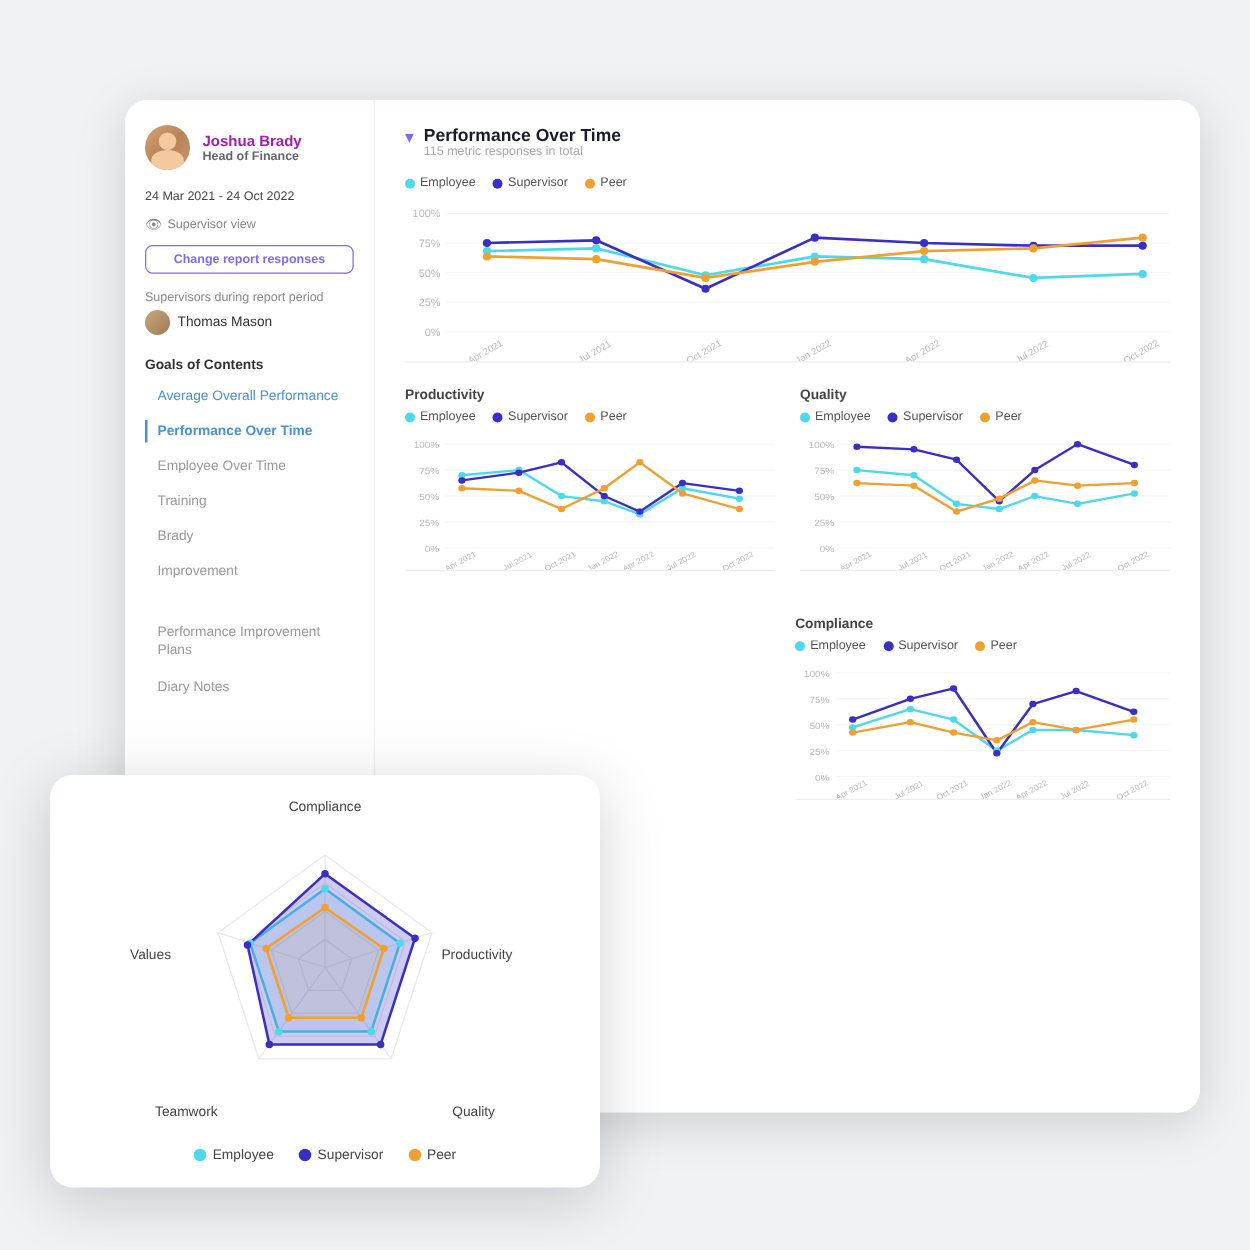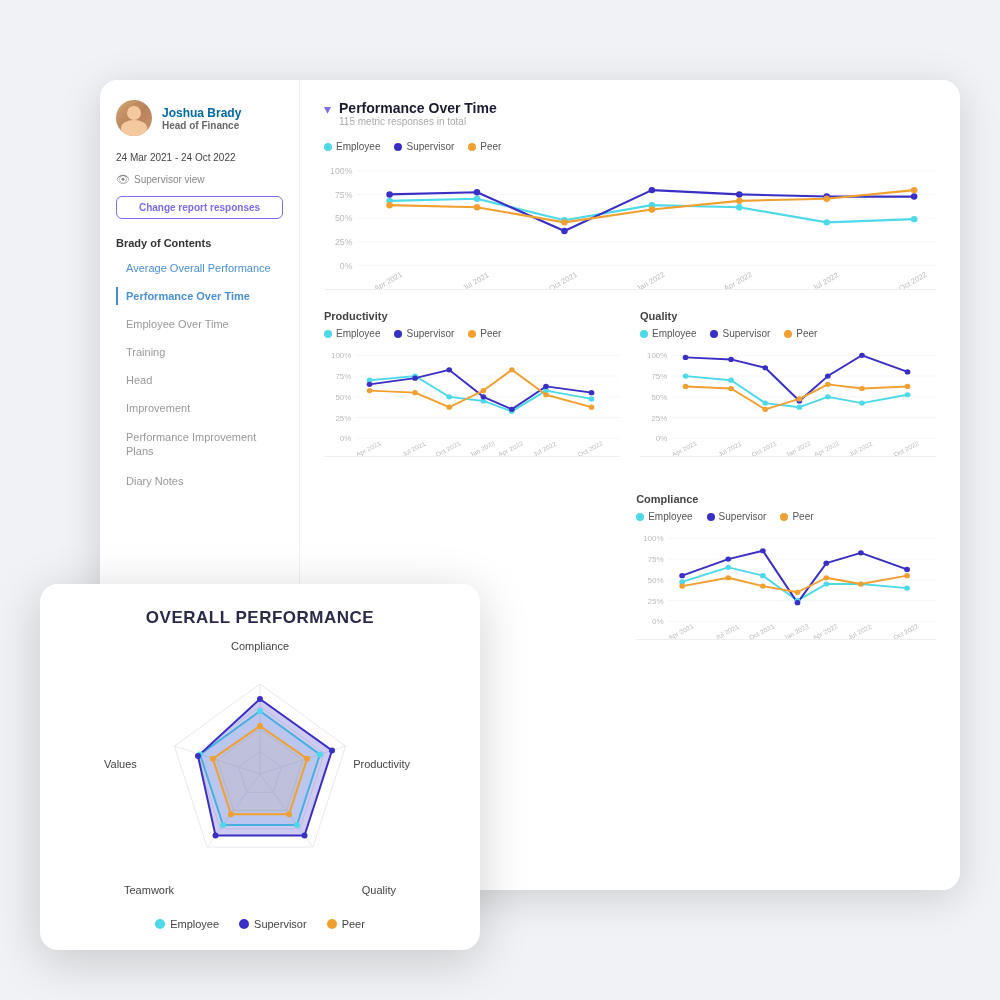--- a/index.html
+++ b/index.html
@@ -71,21 +71,21 @@
       content: '';
       position: absolute;
       bottom: 0;
       left: 50%;
       transform: translateX(-50%);
       width: 26px;
       height: 16px;
       border-radius: 50% 50% 0 0;
       background: #f5c9a0;
     }
-    .user-name { font-size: 12px; font-weight: 700; color: #0369a1; }
+    .user-name { font-size: 12px; font-weight: 700; color: #a21caf; }
     .user-role { font-size: 10px; color: #666; font-weight: bold; }
     .date-range { font-size: 10px; color: #444; font-weight: 500; margin-top: 2px; }
     .supervisor-view {
       display: flex;
       align-items: center;
       gap: 4px;
       font-size: 10px;
       color: #888;
     }
     .eye-icon { font-size: 11px; }
@@ -124,20 +124,21 @@
       cursor: pointer;
       border-left: 2px solid transparent;
     }
     .toc-item.active-indicator {
       color: #4a90d9;
       font-weight: 600;
       border-left: 2.5px solid #4a90d9;
     }
     .toc-item.multi-line {
       line-height: 1.3;
+      margin-top: 20px;
     }
     
     .main-content {
       flex: 1;
       overflow: auto;
       padding: 20px 24px;
       background: #fff;
     }
     .section-header {
       display: flex;
@@ -251,26 +252,33 @@
           <div class="user-name">Joshua Brady</div>
           <div class="user-role">Head of Finance</div>
         </div>
       </div>
       <div class="date-range">24 Mar 2021 - 24 Oct 2022</div>
       <div class="supervisor-view">
         <span class="eye-icon">👁</span>
         <span>Supervisor view</span>
       </div>
       <button class="change-btn">Change report responses</button>
-      <div class="toc-label">Brady of Contents</div>
+      <div class="supervisor-section">
+        <div class="supervisor-label">Supervisors during report period</div>
+        <div class="supervisor-name-row">
+          <div class="small-avatar"></div>
+          <span class="supervisor-name">Thomas Mason</span>
+        </div>
+      </div>
+      <div class="toc-label">Goals of Contents</div>
       <div class="toc-item" style="color:#4a90d9;">Average Overall Performance</div>
       <div class="toc-item active-indicator">Performance Over Time</div>
       <div class="toc-item">Employee Over Time</div>
       <div class="toc-item">Training</div>
-      <div class="toc-item">Head</div>
+      <div class="toc-item">Brady</div>
       <div class="toc-item">Improvement</div>
       <div class="toc-item multi-line">Performance Improvement Plans</div>
       <div class="toc-item">Diary Notes</div>
     </div>
 
     <div class="main-content">
       <div class="section-header">
         <span class="section-chevron">▾</span>
         <div>
           <div class="section-title">Performance Over Time</div>
@@ -546,21 +554,20 @@
               <text x="195" y="100" text-anchor="middle" font-size="6" fill="#bbb" transform="rotate(-30,195,100)">Jul 2022</text>
               <text x="235" y="100" text-anchor="middle" font-size="6" fill="#bbb" transform="rotate(-30,235,100)">Oct 2022</text>
             </svg>
           </div>
         </div>
       </div>
     </div>
   </div>
 
   <div class="overall-card">
-    <div class="overall-title">OVERALL PERFORMANCE</div>
     <div class="radar-container">
       
       <div class="radar-label top">Compliance</div>
       <div class="radar-label right">Productivity</div>
       <div class="radar-label bottom-right">Quality</div>
       <div class="radar-label bottom-left">Teamwork</div>
       <div class="radar-label left">Values</div>
       <svg width="280" height="260" viewBox="0 0 280 260">
 
         <g transform="translate(140,130)">

